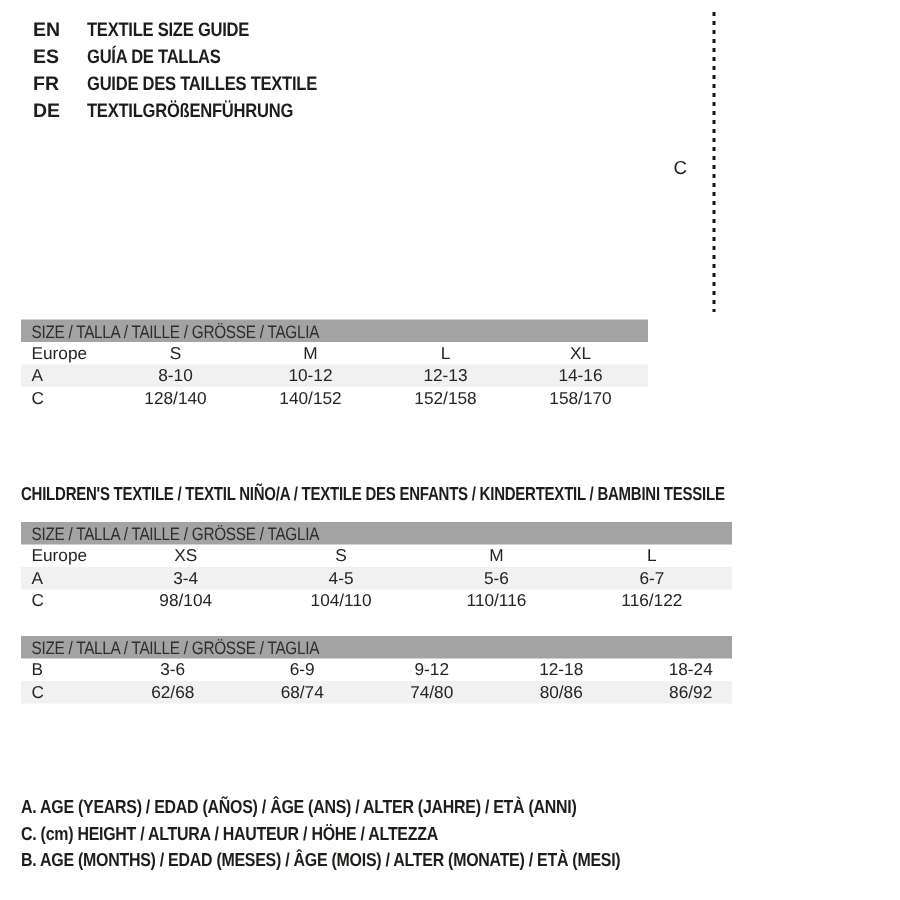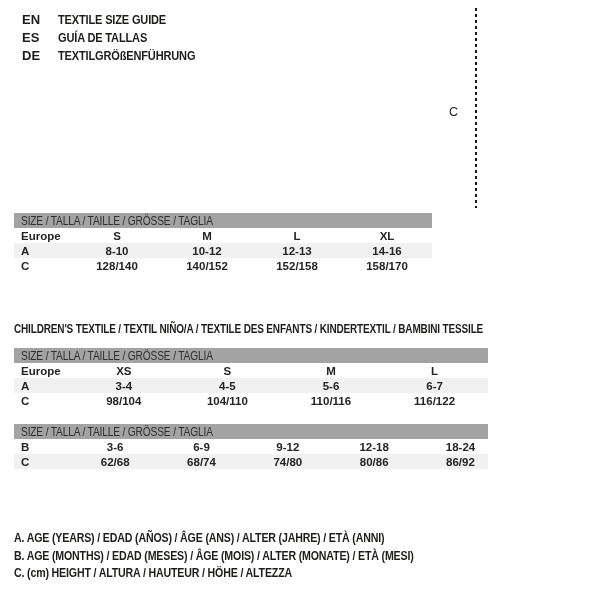--- a/index.html
+++ b/index.html
@@ -26,40 +26,44 @@
   
   .size-table{position:absolute;left:14px;}
   .t1{top:213px;width:418px;}
   .t2{top:321px;width:576px;}
   .t3{top:424px;width:576px;}
   .table-title{font-size:12.5px;font-weight:700;line-height:16px;}
   .title-wrap{margin-bottom:11px;}
   .table-header{height:15px;background:#a3a3a3;display:flex;align-items:center;padding-left:7px;box-sizing:border-box;font-size:12px;color:#2e2e2e;}
   .trow{display:flex;height:15px;align-items:center;font-size:11.5px;color:#242424;}
   .trow:nth-child(even){background:#f1f1f1;}
-  .tcell{flex:1;text-align:center;white-space:nowrap;font-weight:bold;}
+  .tcell{flex:1;text-align:center;white-space:nowrap;}
   .tcell.label{flex:0 0 58px;text-align:left;padding-left:7px;box-sizing:border-box;}
 
   
   .footnotes{position:absolute;left:14px;top:530px;}
   .footnote{height:17.5px;line-height:17.5px;font-size:12.5px;font-weight:700;}
 </style>
 </head>
 <body>
 
 <div class="page">
 
   <div class="lang-list">
     <div class="lang-row">
       <span class="lang-code">EN</span>
       <span class="lang-label cond85">TEXTILE SIZE GUIDE</span>
     </div>
     <div class="lang-row">
       <span class="lang-code">ES</span>
       <span class="lang-label cond85">GUÍA DE TALLAS</span>
+    </div>
+    <div class="lang-row">
+      <span class="lang-code">FR</span>
+      <span class="lang-label cond85">GUIDE DES TAILLES TEXTILE</span>
     </div>
     <div class="lang-row">
       <span class="lang-code">DE</span>
       <span class="lang-label cond85">TEXTILGRÖßENFÜHRUNG</span>
     </div>
   </div>
 
   <div class="dash-line"></div>
   <div class="c-label">C</div>
   <svg class="baby-svg" width="114" height="202" viewBox="0 0 120 200" aria-hidden="true">
@@ -191,17 +195,17 @@
           <div class="tcell">74/80</div>
           <div class="tcell">80/86</div>
           <div class="tcell">86/92</div>
           <div class="tcell">71/98</div>
         </div>
       </div>
   </div>
 
   <div class="footnotes">
     <div class="footnote"><span class="cond85">A. AGE (YEARS) / EDAD (AÑOS) / ÂGE (ANS) / ALTER (JAHRE) / ETÀ (ANNI)</span></div>
+    <div class="footnote"><span class="cond85">C. (cm) HEIGHT / ALTURA / HAUTEUR / HÖHE / ALTEZZA</span></div>
     <div class="footnote"><span class="cond85">B. AGE (MONTHS) / EDAD (MESES) / ÂGE (MOIS) / ALTER (MONATE) / ETÀ (MESI)</span></div>
-    <div class="footnote"><span class="cond85">C. (cm) HEIGHT / ALTURA / HAUTEUR / HÖHE / ALTEZZA</span></div>
   </div>
 
 </div>
 
 </body></html>

